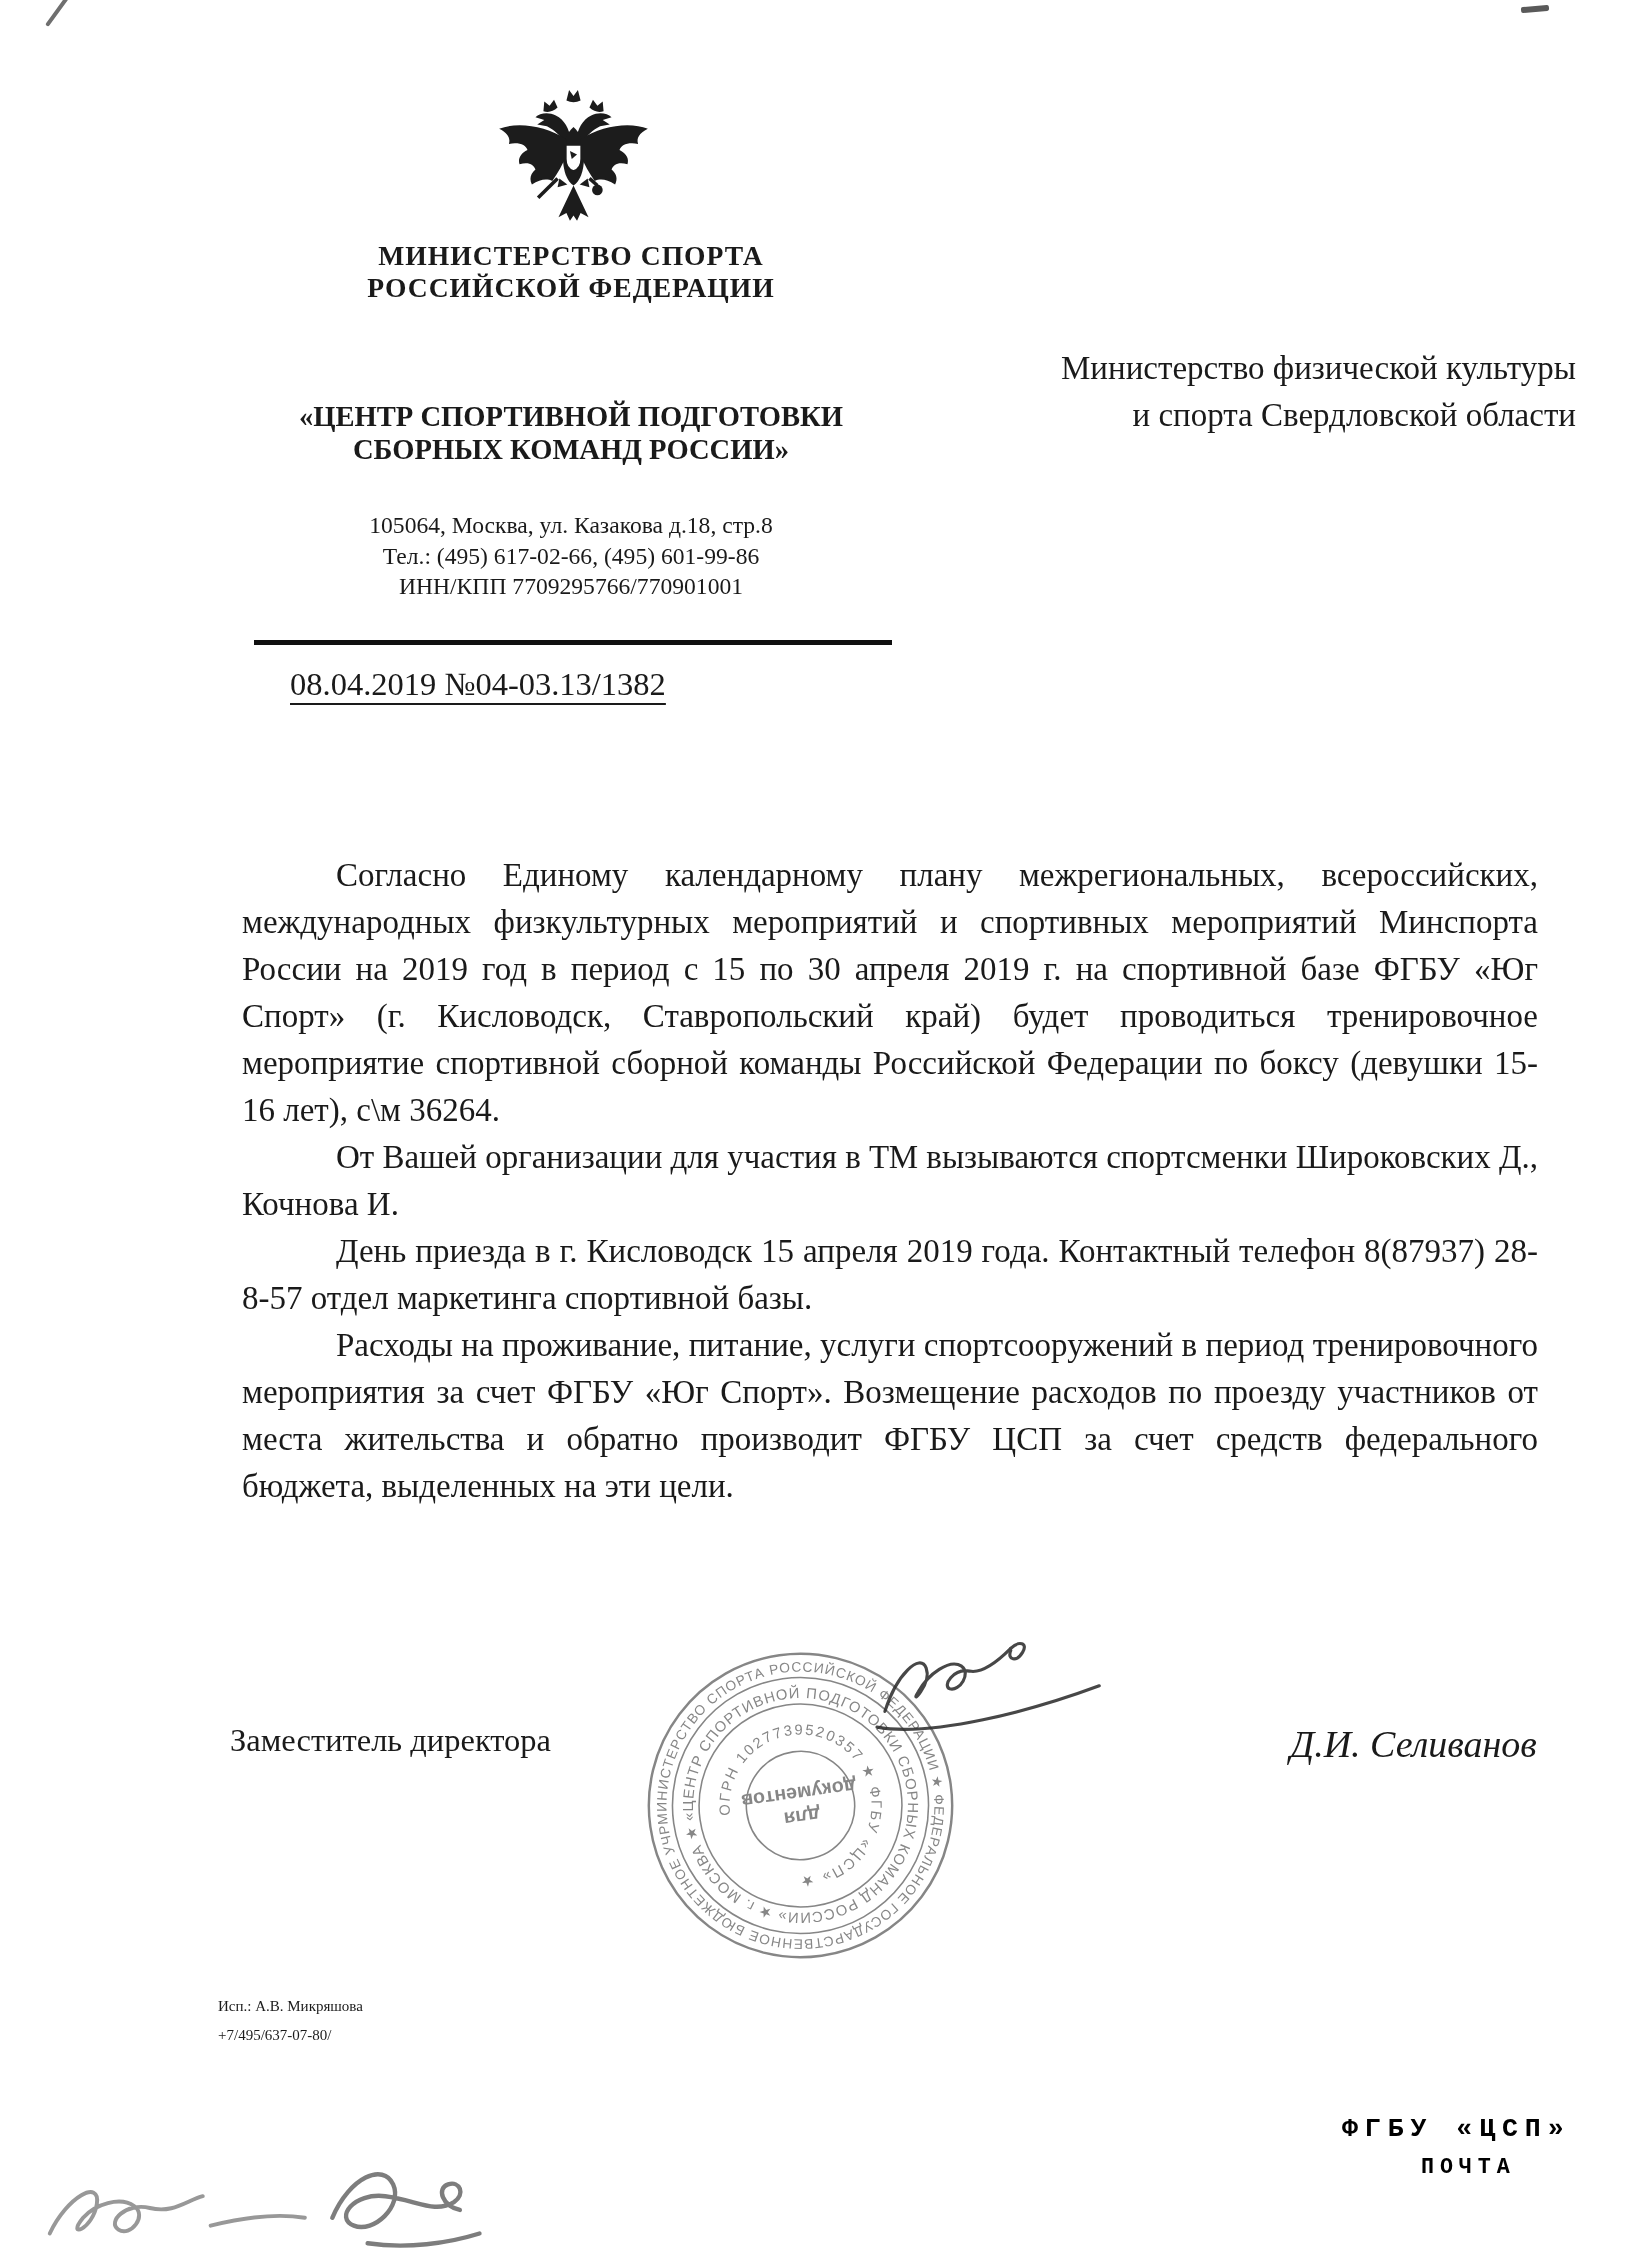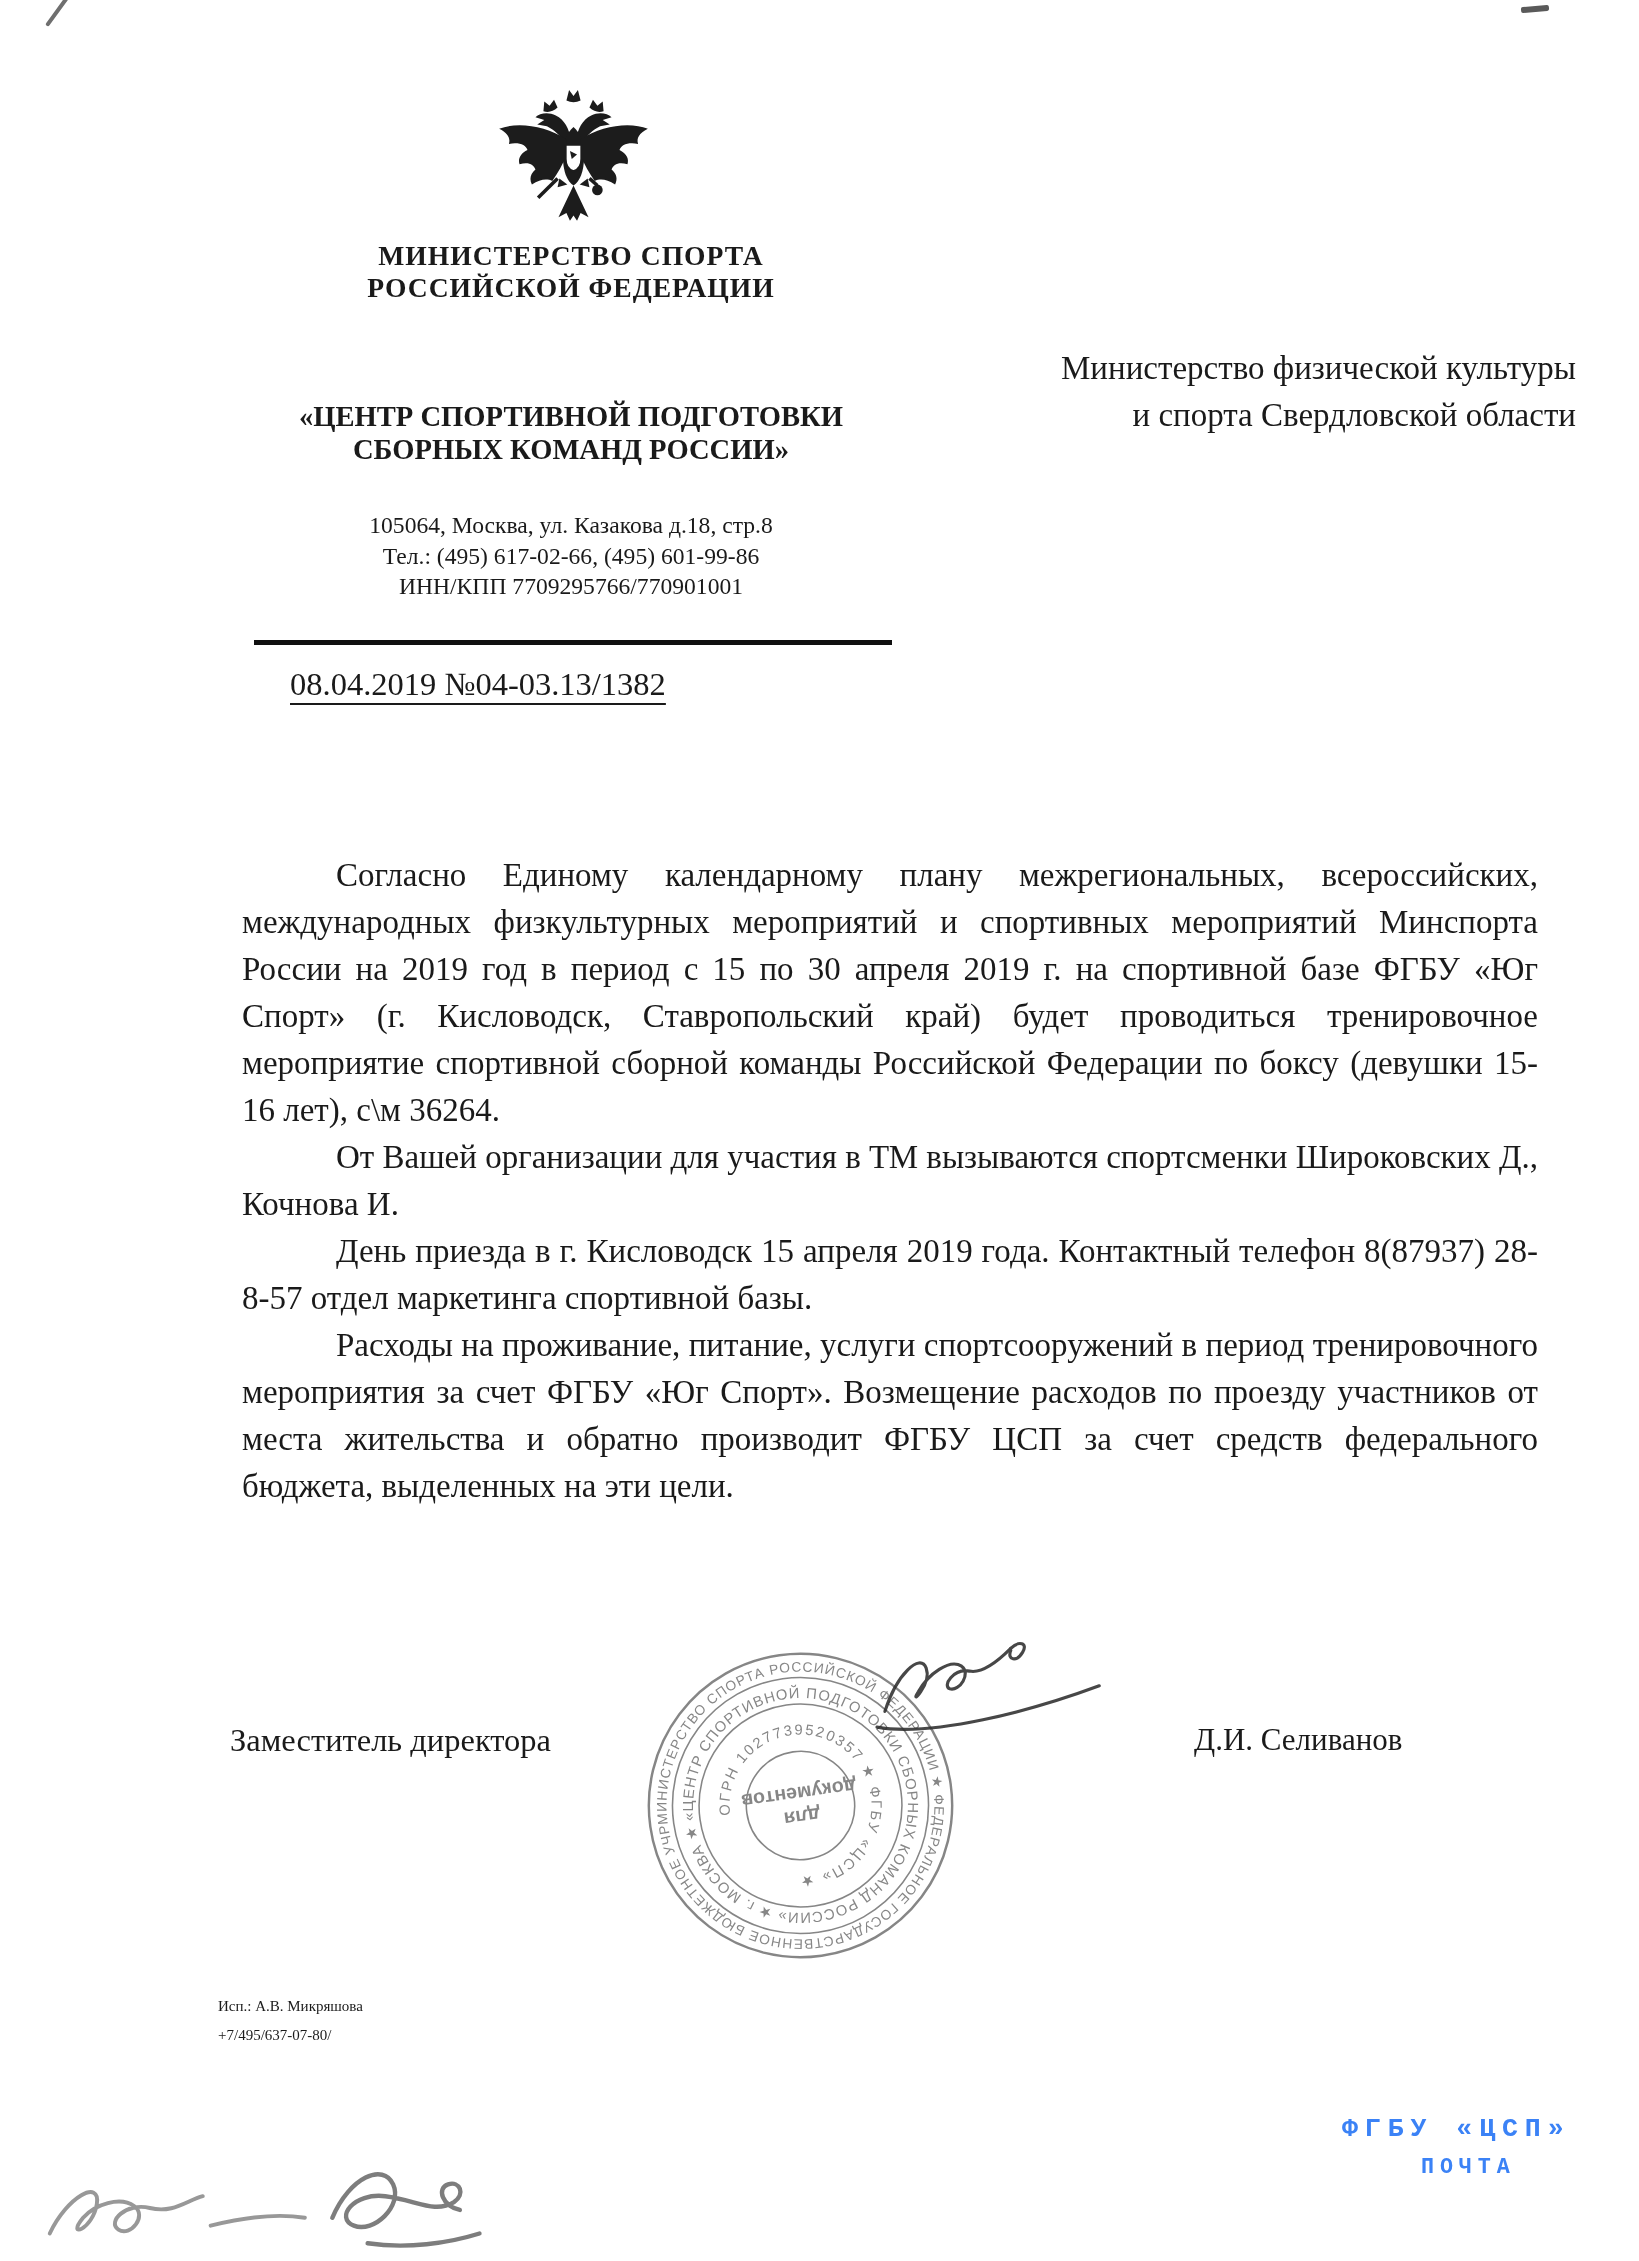--- a/index.html
+++ b/index.html
@@ -21,30 +21,30 @@
 
   
   .addressee{left:926px;top:345px;width:650px;font-size:33px;line-height:47px;text-align:right;}
 
   
   .body-text{left:242px;top:852px;width:1296px;font-size:33px;line-height:47px;text-align:justify;}
   .body-text p{margin:0;text-indent:94px;}
 
   
   .sign-title{left:230px;top:1722px;font-size:32.5px;}
-  .sign-name{left:1194px;top:1722px;font-size:31px;}
+  .sign-name{left:1290px;top:1722px;font-size:38px;font-style:italic;}
 
   .stamp{left:638px;top:1643px;width:325px;height:325px;color:#767676;opacity:.88;transform:rotate(-8deg);}
   .stamp text{font-family:"Liberation Sans",sans-serif;}
   .sig-main{left:863px;top:1617px;width:266px;height:177px;}
 
   .executor{left:218px;top:1992px;font-size:15px;line-height:28.6px;}
 
   
-  .mailstamp{left:1342px;top:2114px;color:#3b82f6;font-family:"Liberation Mono",monospace;font-weight:bold;}
+  .mailstamp{left:1342px;top:2114px;color:#000000;font-family:"Liberation Mono",monospace;font-weight:bold;}
   .mailstamp .l1{font-size:26.6px;letter-spacing:6.9px;}
   .mailstamp .l2{font-size:21.7px;letter-spacing:5.9px;margin-top:11px;margin-left:79px;}
 
   .sig-bottom{left:37px;top:2155px;width:571px;height:104px;}
 
   
   .artifact-tl{left:55px;top:-5.9px;width:3.9px;height:35px;background:#6f6f6f;transform:rotate(36deg);border-radius:2px;}
   .artifact-tr{left:1521px;top:5.9px;width:27.6px;height:5.9px;background:#5a5a5a;transform:rotate(-5deg);border-radius:2px;}
 </style>
 </head>

